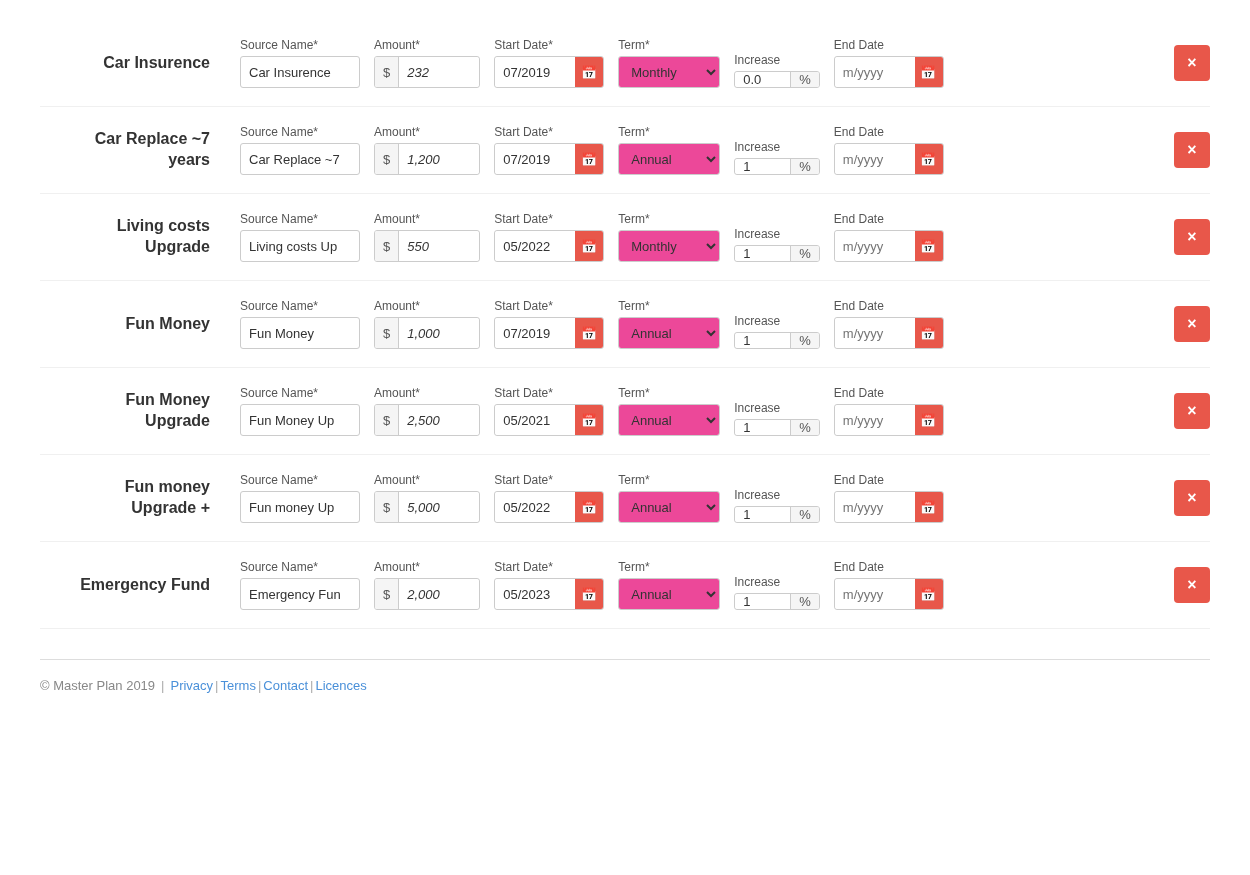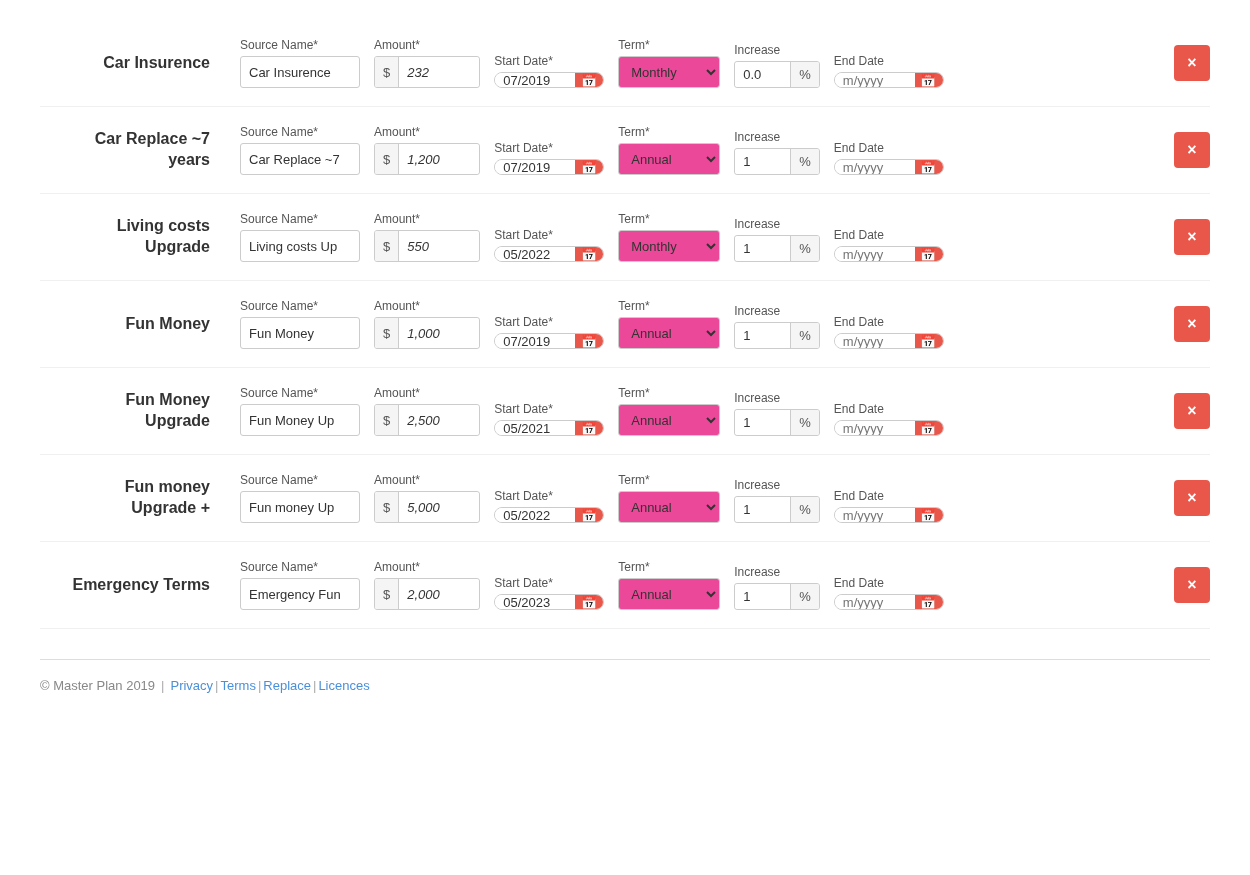--- a/index.html
+++ b/index.html
@@ -52,23 +52,23 @@
       width: 80px;
       height: 100%;
       outline: none;
       font-style: italic;
     }
 
     .date-wrapper {
       display: flex;
       align-items: center;
       border: 1px solid #ccc;
-      border-radius: 8px;
+      border-radius: 3px;
       overflow: hidden;
-      height: 16px;
+      height: 32px;
     }
     .date-wrapper input {
       border: none;
       padding: 6px 8px;
       font-size: 13px;
       width: 80px;
       height: 100%;
       outline: none;
       color: #4d7c0f;
     }
@@ -102,21 +102,21 @@
       color: #333;
       width: 100px;
     }
 
     .increase-wrapper {
       display: flex;
       align-items: center;
       border: 1px solid #ccc;
       border-radius: 3px;
       overflow: hidden;
-      height: 27px;
+      height: 17px;
     }
     .increase-wrapper input {
       border: none;
       padding: 6px 8px;
       font-size: 13px;
       width: 55px;
       height: 100%;
       outline: none;
     }
     .increase-wrapper .pct-sign {
@@ -421,21 +421,21 @@
             <div class="field-label">End Date</div>
             <div class="date-wrapper">
               <input type="text" class="date-input" placeholder="m/yyyy" style="">
               <div class="cal-btn">📅</div>
             </div>
           </div>
         </div>
         <button class="delete-btn">×</button>
       </div>
       <div class="row-block">
-        <div class="row-label" style="white-space: pre-line;">Emergency Terms</div>
+        <div class="row-label" style="white-space: pre-line;">Emergency Fund</div>
         <div class="fields-group">
           <div class="field-col">
             <div class="field-label">Source Name*</div>
             <input type="text" class="source-name-input" value="Emergency Fun" style="">
           </div>
           <div class="field-col">
             <div class="field-label">Amount*</div>
             <div class="amount-wrapper">
               <span class="dollar-sign">$</span>
               <input type="text" value="2,000" style="">
@@ -474,18 +474,18 @@
     </div>
 
   <div class="footer">
     <span>© Master Plan 2019</span>
     <span class="sep">|</span>
     <div id="footer-links" style="display:flex;gap:2px;">
         <a href="#">Privacy</a>
         <span class="sep">|</span>
         <a href="#">Terms</a>
         <span class="sep">|</span>
-        <a href="#">Replace</a>
+        <a href="#">Contact</a>
         <span class="sep">|</span>
         <a href="#">Licences</a>
       </div>
   </div>
 </div>
 
 </body></html>

